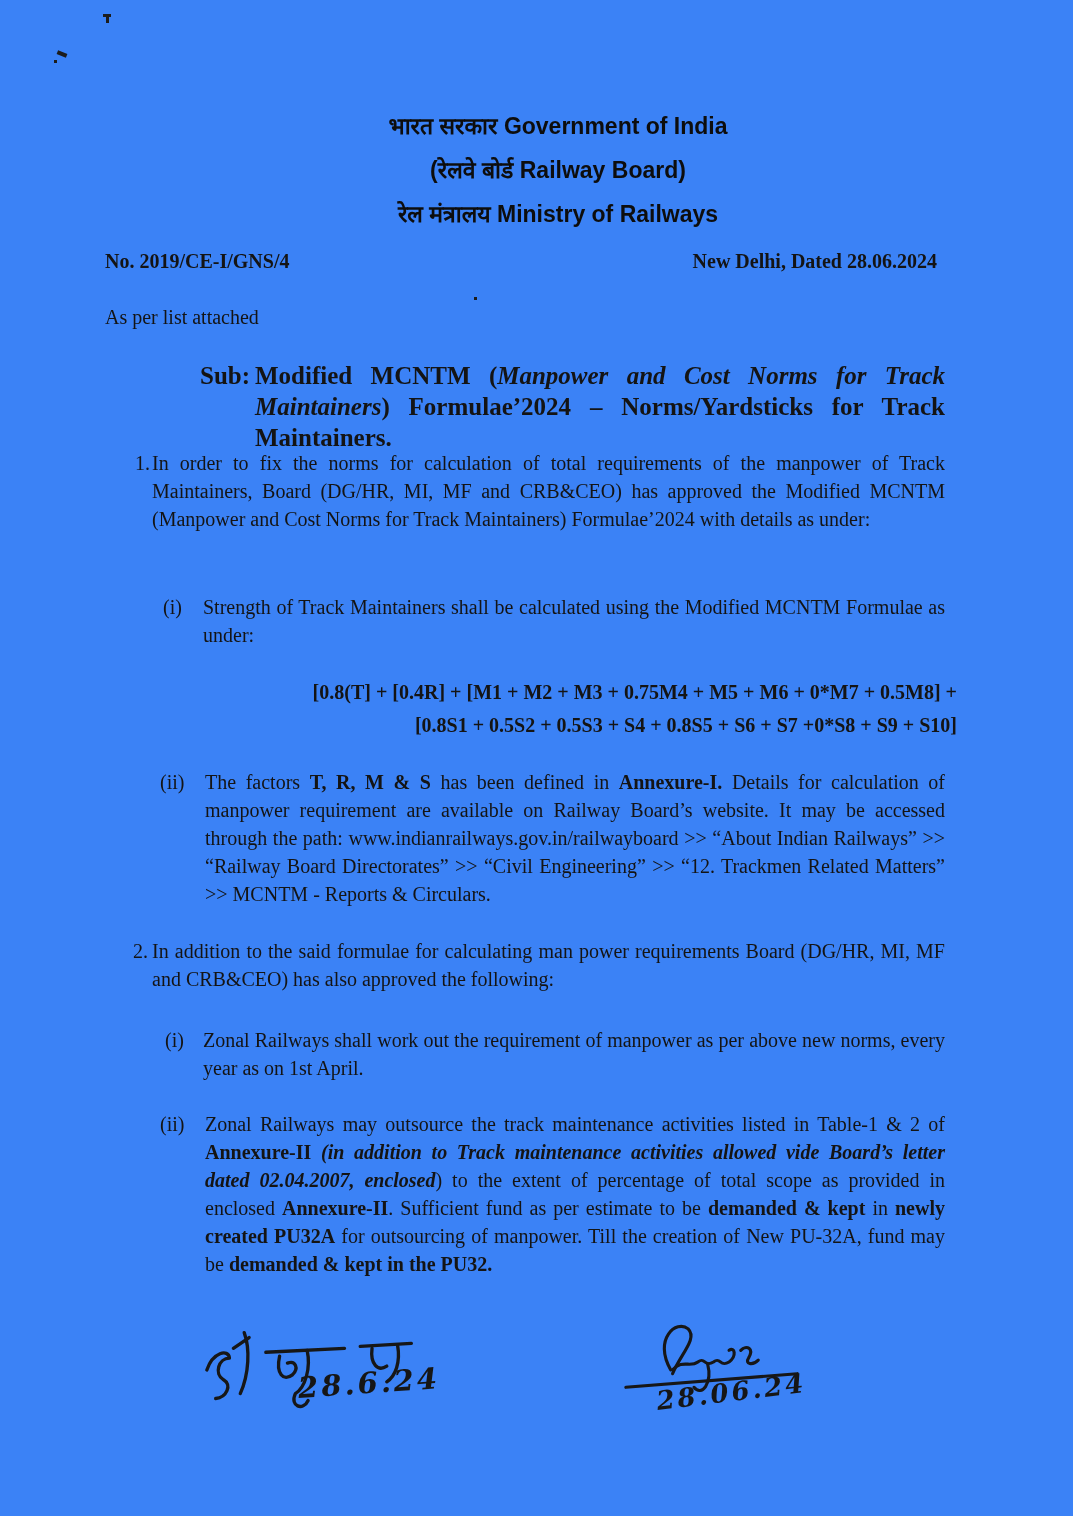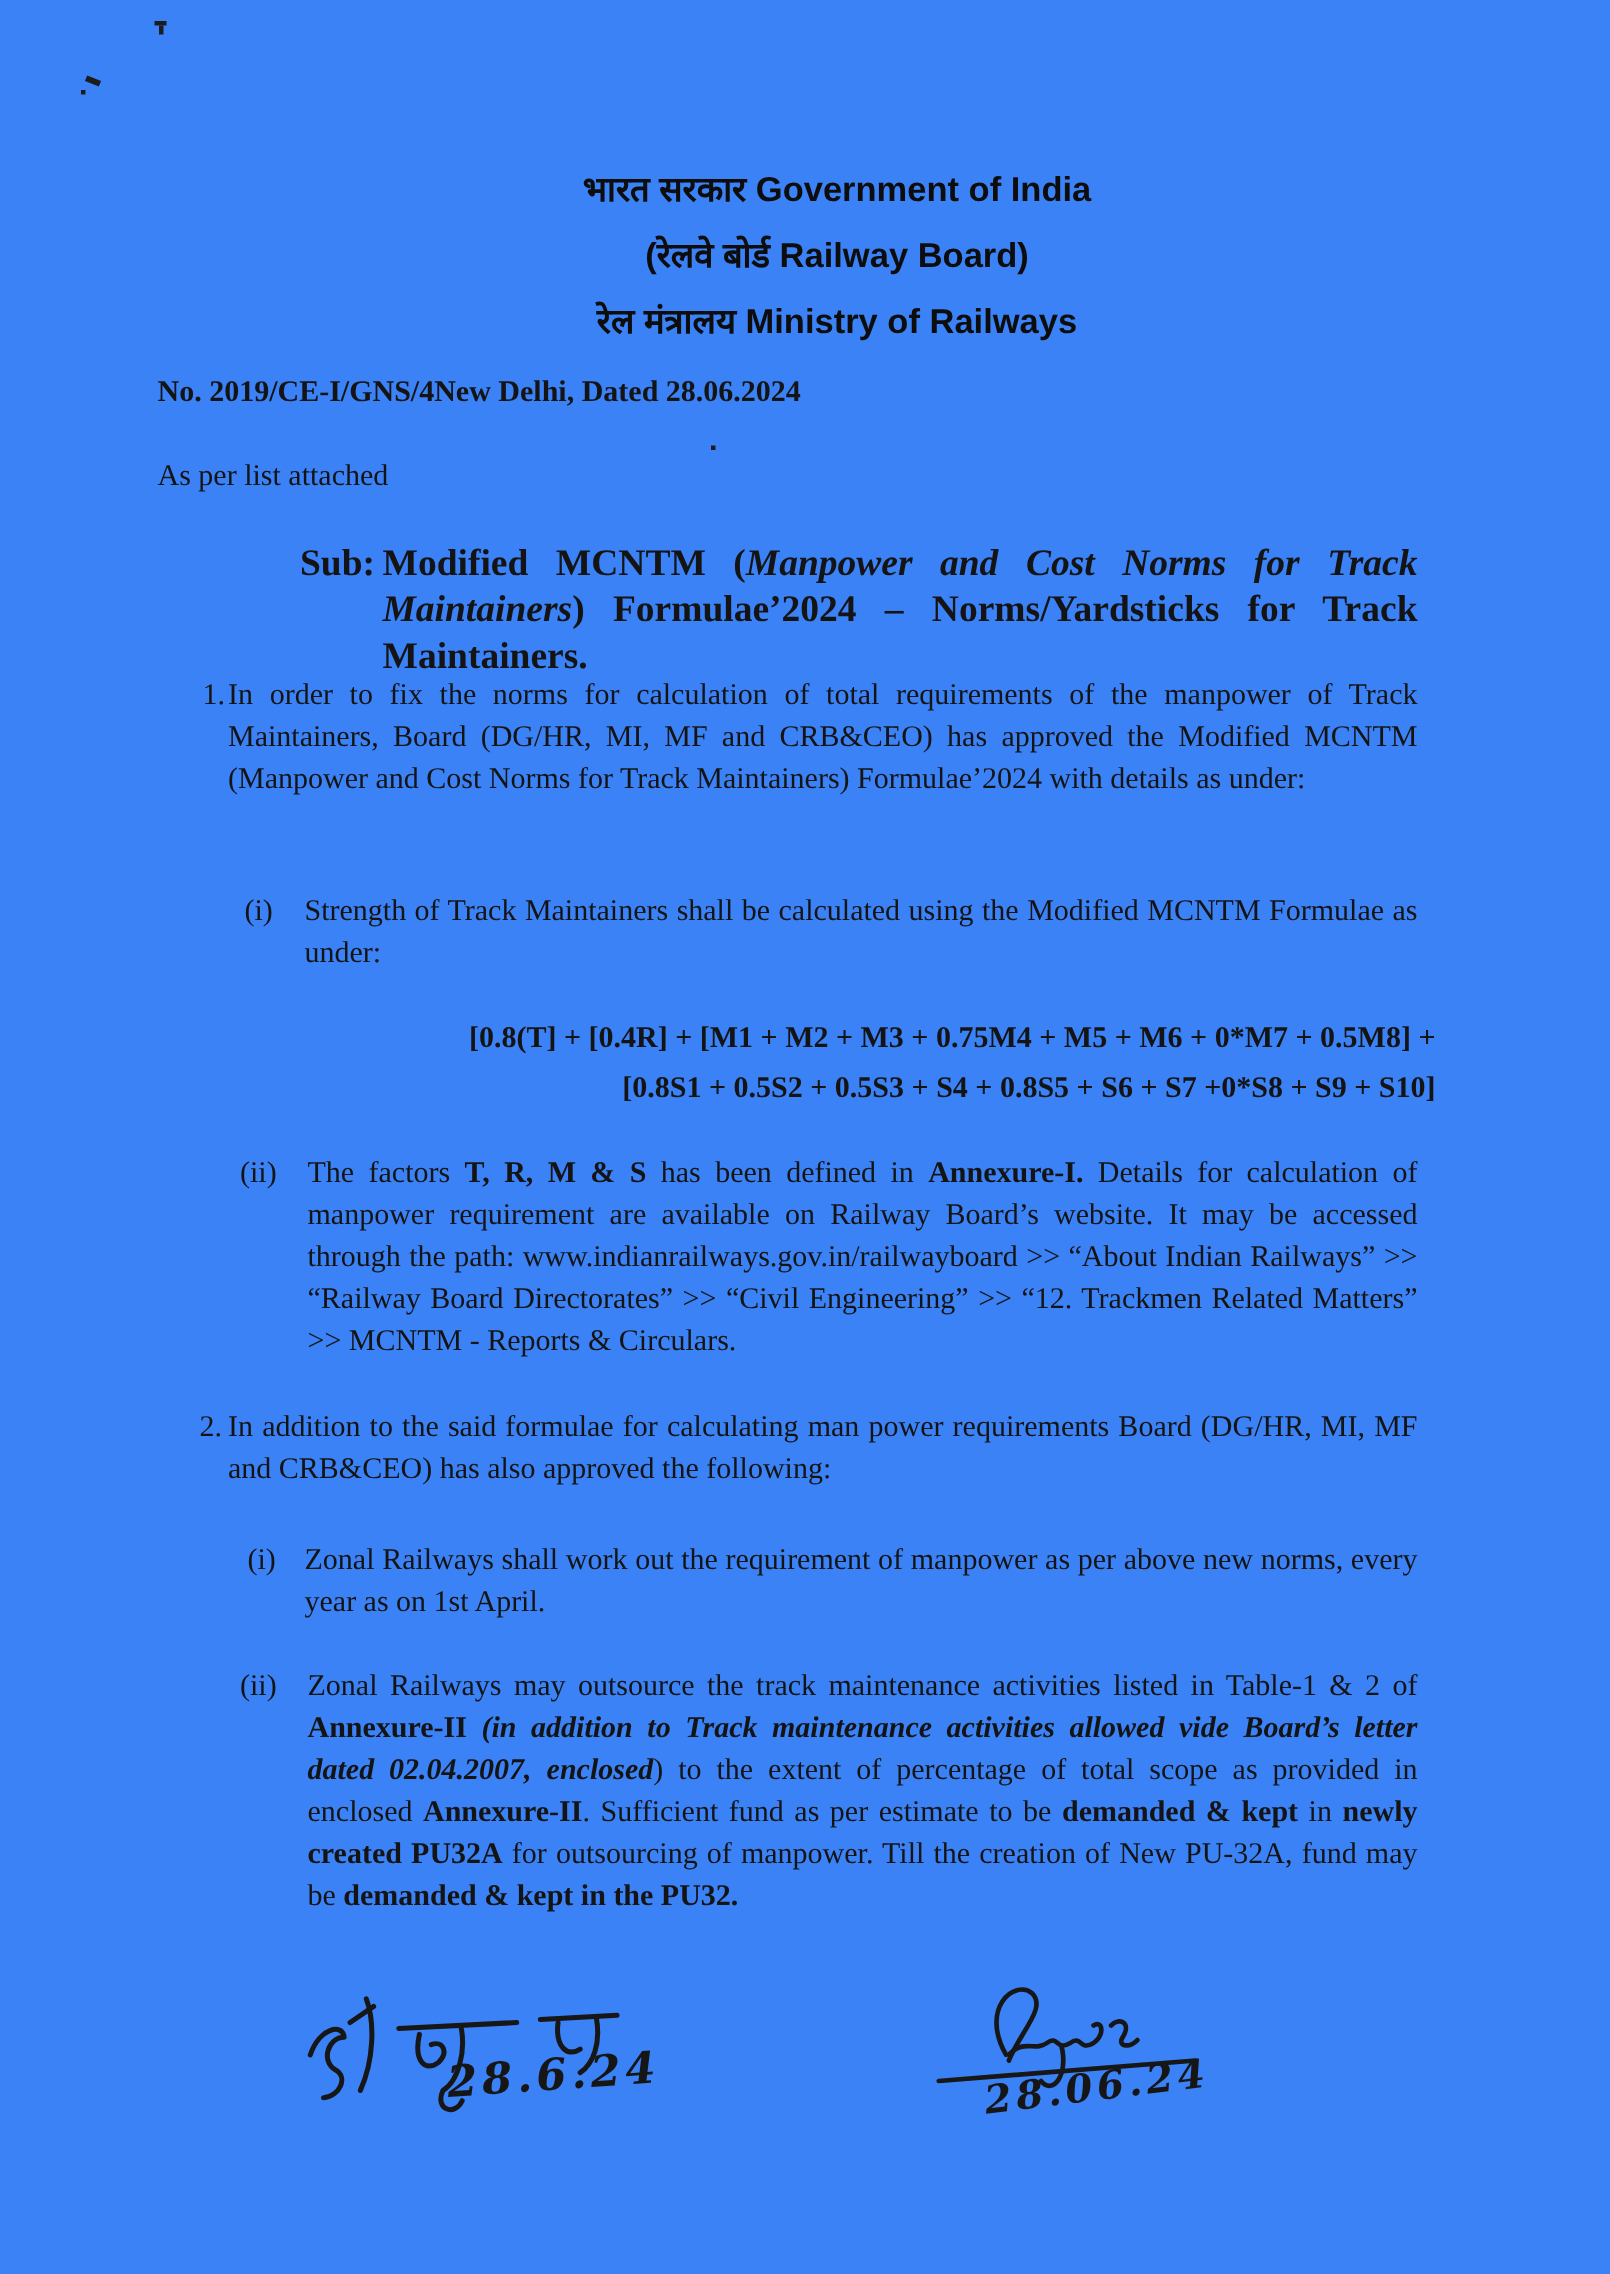--- a/index.html
+++ b/index.html
@@ -21,21 +21,21 @@
     position:absolute;top:104px;left:0;width:100%;
     text-align:center;
     font-family:"Liberation Sans", sans-serif;
     font-weight:700;font-size:23px;line-height:44px;
     color:#0d0d0d;
   }
 
   
   .refrow{
     position:absolute;top:250px;left:105px;width:832px;
-    display:flex;justify-content:flex-start;
+    display:flex;justify-content:space-between;
     font-weight:700;font-size:20px;
   }
 
   .addressee{
     position:absolute;top:306px;left:105px;
     font-size:20px;
   }
 
   
   .subject{

